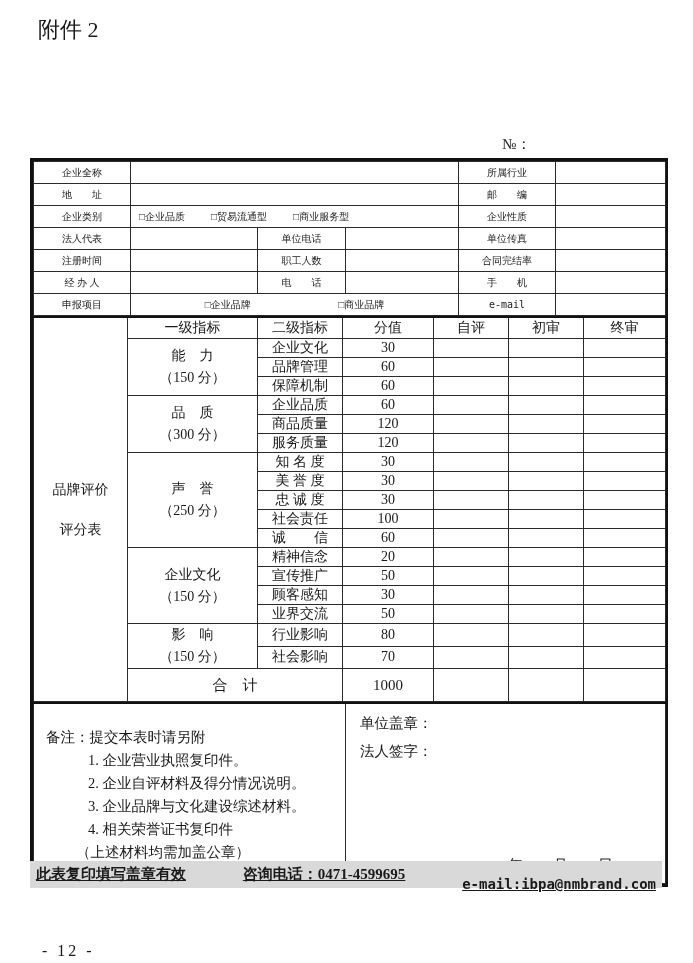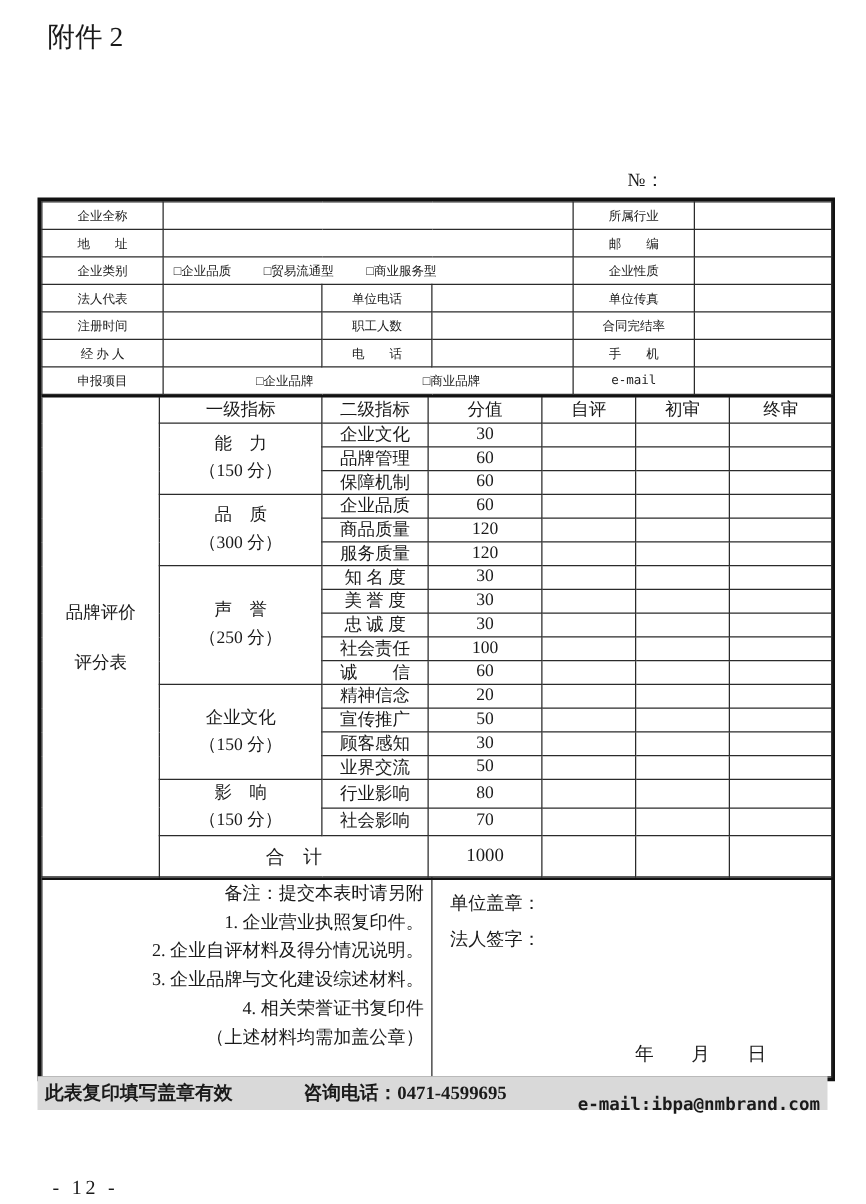--- a/index.html
+++ b/index.html
@@ -21,29 +21,29 @@
   .score{border-top:2px solid #111;}
   .score td,.score th{height:17px;font-size:14px;text-align:center;}
   .score th{height:20px;margin-top:12px;}
   .left-cell{font-size:15px;}
   .left-cell .stack{display:flex;flex-direction:column;align-items:center;justify-content:center;gap:22px;height:100%;}
   .group div{line-height:22px;}
   .total-row td{height:32px;font-size:15px;}
   
   .bottom{border-top:2px solid #111;}
   .bottom td{height:157px;vertical-align:top;white-space:normal;}
-  .notes{font-size:14.5px;line-height:23px;padding:0 6px 0 12px;text-align:right;}
+  .notes{font-size:14.5px;line-height:23px;padding:22px 6px 0 12px;text-align:left;}
   .notes .item{padding-left:42px;}
   .notes .foot{padding-left:30px;}
   .stamp{position:relative;font-size:14.5px;text-align:left;}
   .stamp .lbl{padding:8px 0 0 14px;line-height:22px;}
   .stamp .lbl2{padding:8px 0 0 14px;}
   .date-line{position:absolute;right:52px;bottom:8px;font-size:15px;}
   
-  .footer-bar{position:absolute;top:861px;left:30px;width:620px;height:27px;background:#d9d9d9;display:flex;justify-content:space-between;align-items:center;padding:0 6px;font-size:15px;font-weight:bold;}
+  .footer-bar{position:absolute;top:861px;left:30px;width:620px;height:27px;background:#d9d9d9;display:flex;justify-content:space-between;align-items:center;padding:0 6px;font-size:15px;font-weight:bold;text-decoration:underline;}
   .page-num{position:absolute;top:911px;left:42px;font-size:16px;letter-spacing:3px;margin-top:31px;}
 </style>
 </head>
 <body>
 
 <div class="page">
 
   <div class="attachment">附件 2</div>
   <div class="serial">№：</div>
 

